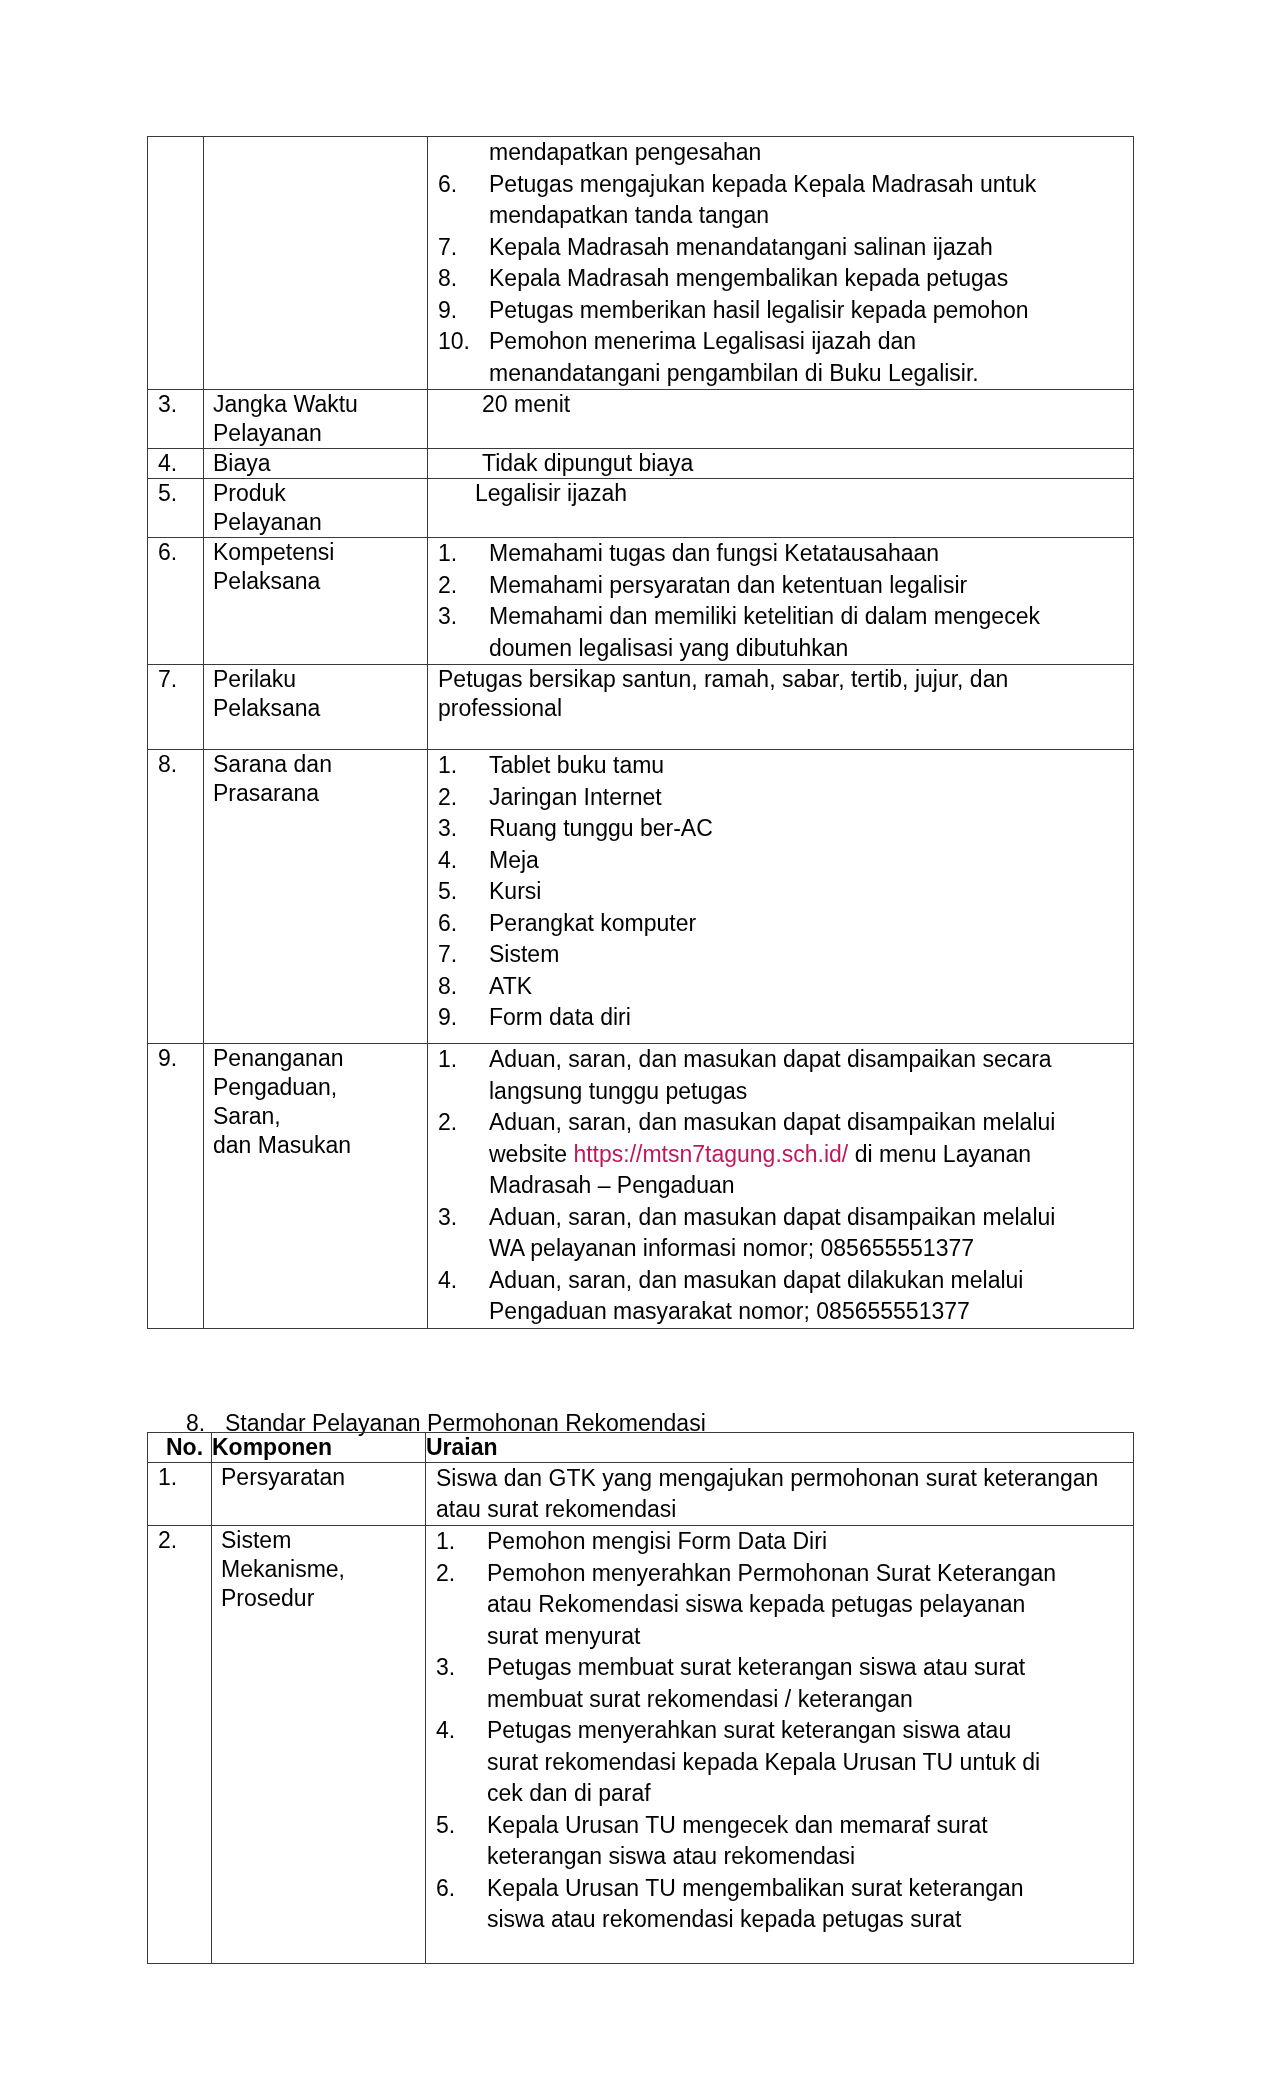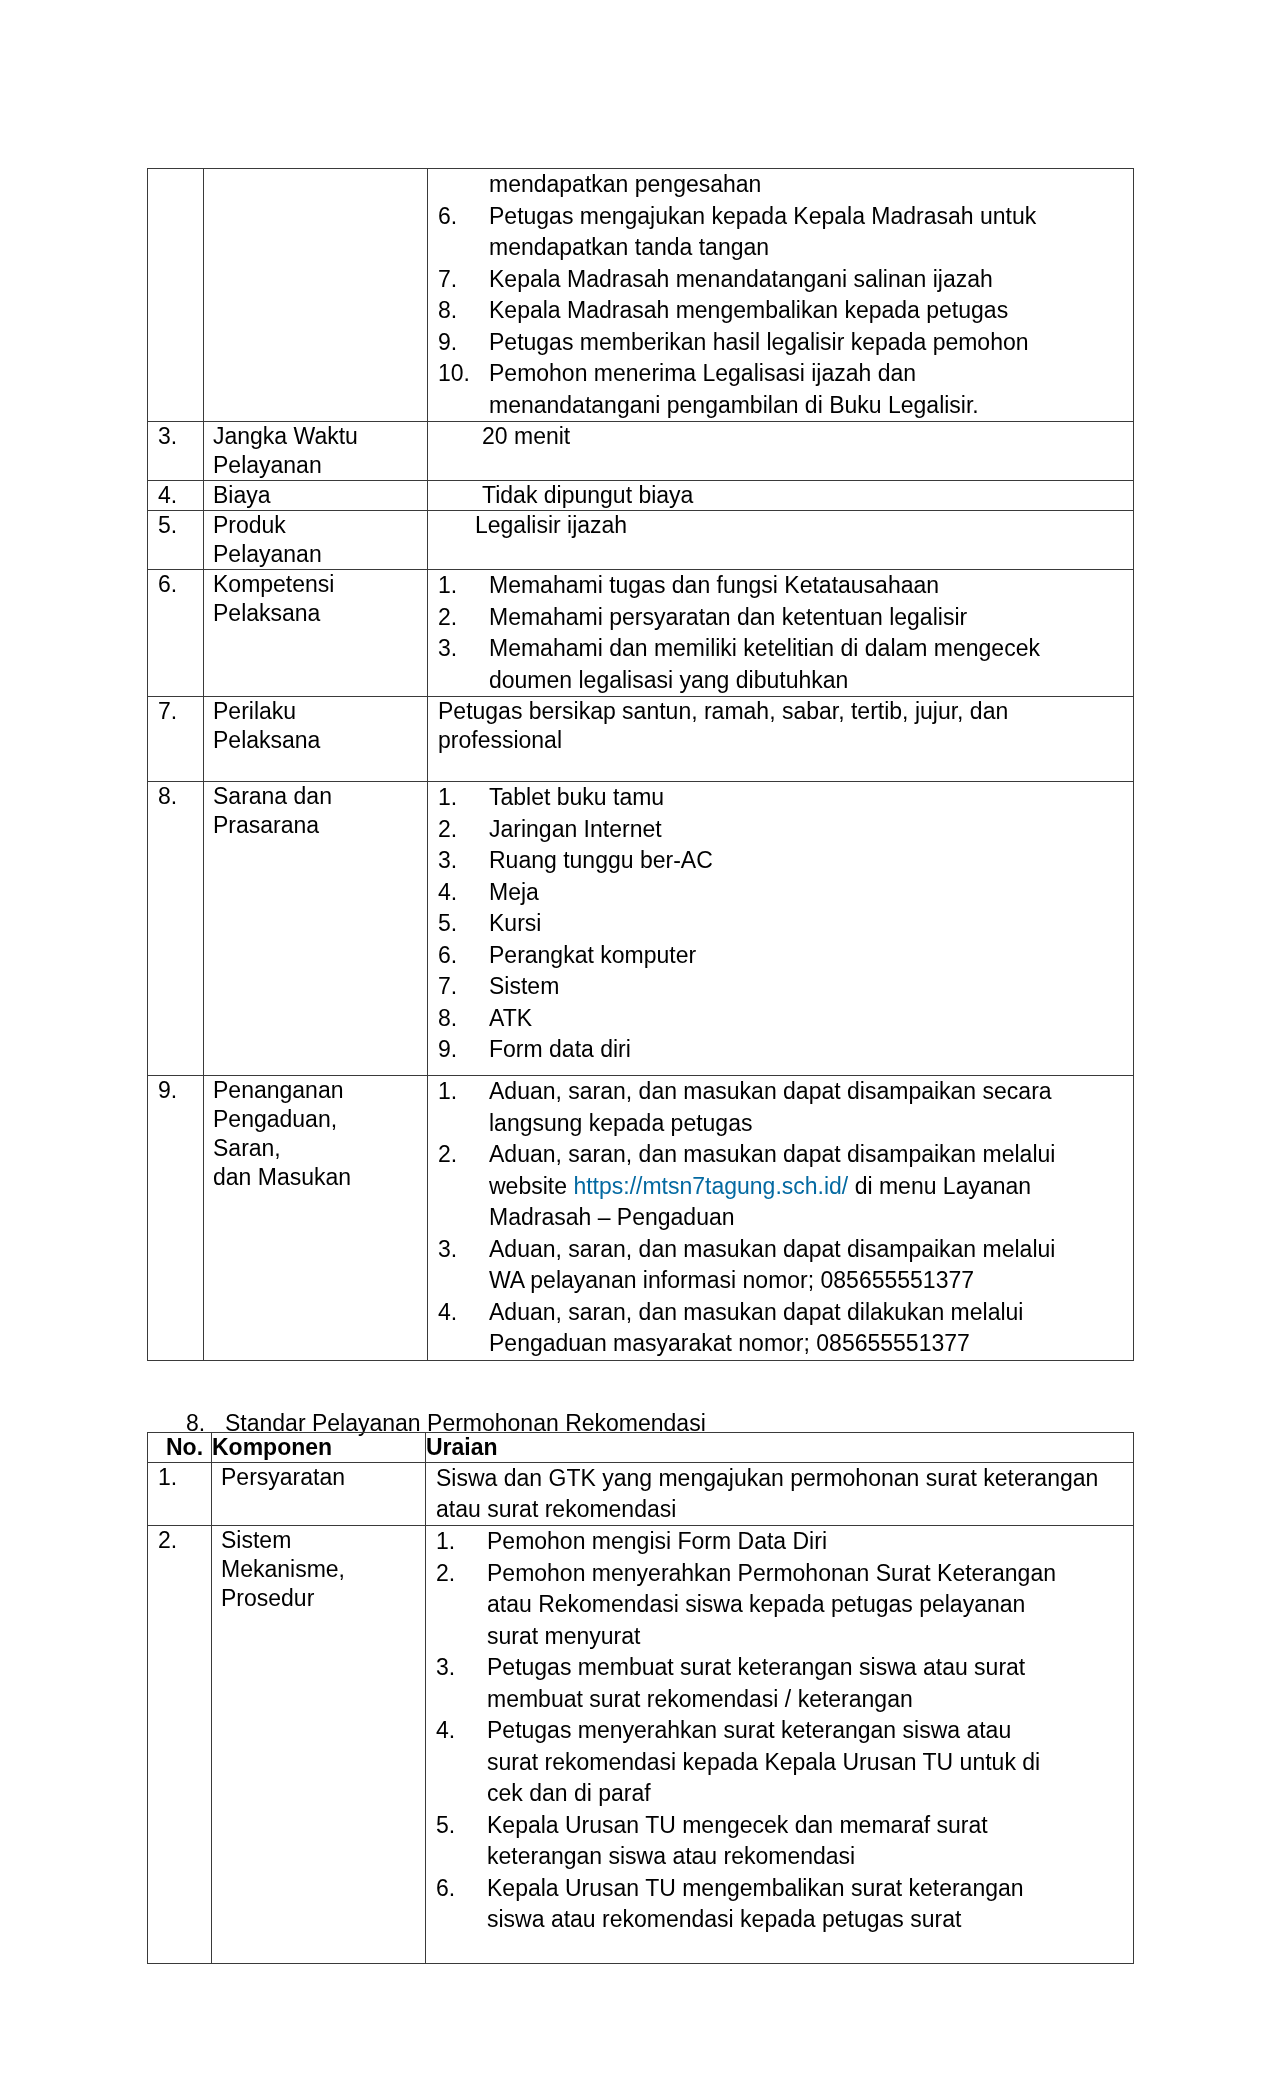--- a/index.html
+++ b/index.html
@@ -1,20 +1,20 @@
 <!DOCTYPE html>
 <html><head>
 <meta charset="utf-8">
 <style>
   html, body { margin: 0; padding: 0; background: #ffffff; }
   body { width: 1275px; height: 2100px; position: relative; overflow: hidden;
          font-family: "Liberation Sans", sans-serif; color: #000; font-size: 23px; }
   .tbl { position: absolute; left: 147px; width: 986px; border-collapse: collapse; table-layout: fixed; }
   .tbl td, .tbl th { border: 1.5px solid #3a3a3a; vertical-align: top; padding: 0; line-height: 29px; }
-  .t1 { top: 168px; }
+  .t1 { top: 136px; }
   .t1 col.c0 { width: 56px; } .t1 col.c1 { width: 224px; } .t1 col.c2 { width: 706px; }
   .t2 { top: 1432px; }
   .t2 col.c0 { width: 64px; } .t2 col.c1 { width: 214px; } .t2 col.c2 { width: 708px; }
   .no { padding-left: 10px !important; }
   .lab { padding-left: 9px !important; }
   .desc { padding-left: 10px !important; padding-right: 8px !important; }
   ol.lst { list-style: none; margin: 0; padding: 0; }
   ol.lst li { position: relative; padding-left: 51px; line-height: 31.5px; }
   ol.lst li .num { position: absolute; left: 0; width: 40px; }
   .plain { line-height: 29px; }
@@ -115,22 +115,22 @@
           <li><span class="num">9.</span><span>Form data diri</span></li>
         </ol>
       </td>
     </tr>
 
     <tr class="r9">
       <td class="no">9.</td>
       <td class="lab"><span>Penanganan</span><br><span>Pengaduan,</span><br><span>Saran,</span><br><span>dan Masukan</span></td>
       <td class="desc">
         <ol class="lst">
-          <li><span class="num">1.</span><span>Aduan, saran, dan masukan dapat disampaikan secara</span><br><span>langsung kepada petugas</span></li>
-          <li><span class="num">2.</span><span>Aduan, saran, dan masukan dapat disampaikan melalui</span><br><span>website </span><a class="link" href="#" style="text-decoration: none; color: #0369a1;">https://mtsn7tagung.sch.id/</a><span> di menu Layanan</span><br><span>Madrasah – Pengaduan</span></li>
+          <li><span class="num">1.</span><span>Aduan, saran, dan masukan dapat disampaikan secara</span><br><span>langsung tunggu petugas</span></li>
+          <li><span class="num">2.</span><span>Aduan, saran, dan masukan dapat disampaikan melalui</span><br><span>website </span><a class="link" href="#" style="text-decoration: none; color: #be185d;">https://mtsn7tagung.sch.id/</a><span> di menu Layanan</span><br><span>Madrasah – Pengaduan</span></li>
           <li><span class="num">3.</span><span>Aduan, saran, dan masukan dapat disampaikan melalui</span><br><span>WA pelayanan informasi nomor; 085655551377</span></li>
           <li><span class="num">4.</span><span>Aduan, saran, dan masukan dapat dilakukan melalui</span><br><span>Pengaduan masyarakat nomor; 085655551377</span></li>
         </ol>
       </td>
     </tr>
   </tbody>
 </table>
 
 <div class="heading">
   <span class="hn">8.</span><span>Standar Pelayanan Permohonan Rekomendasi</span>

